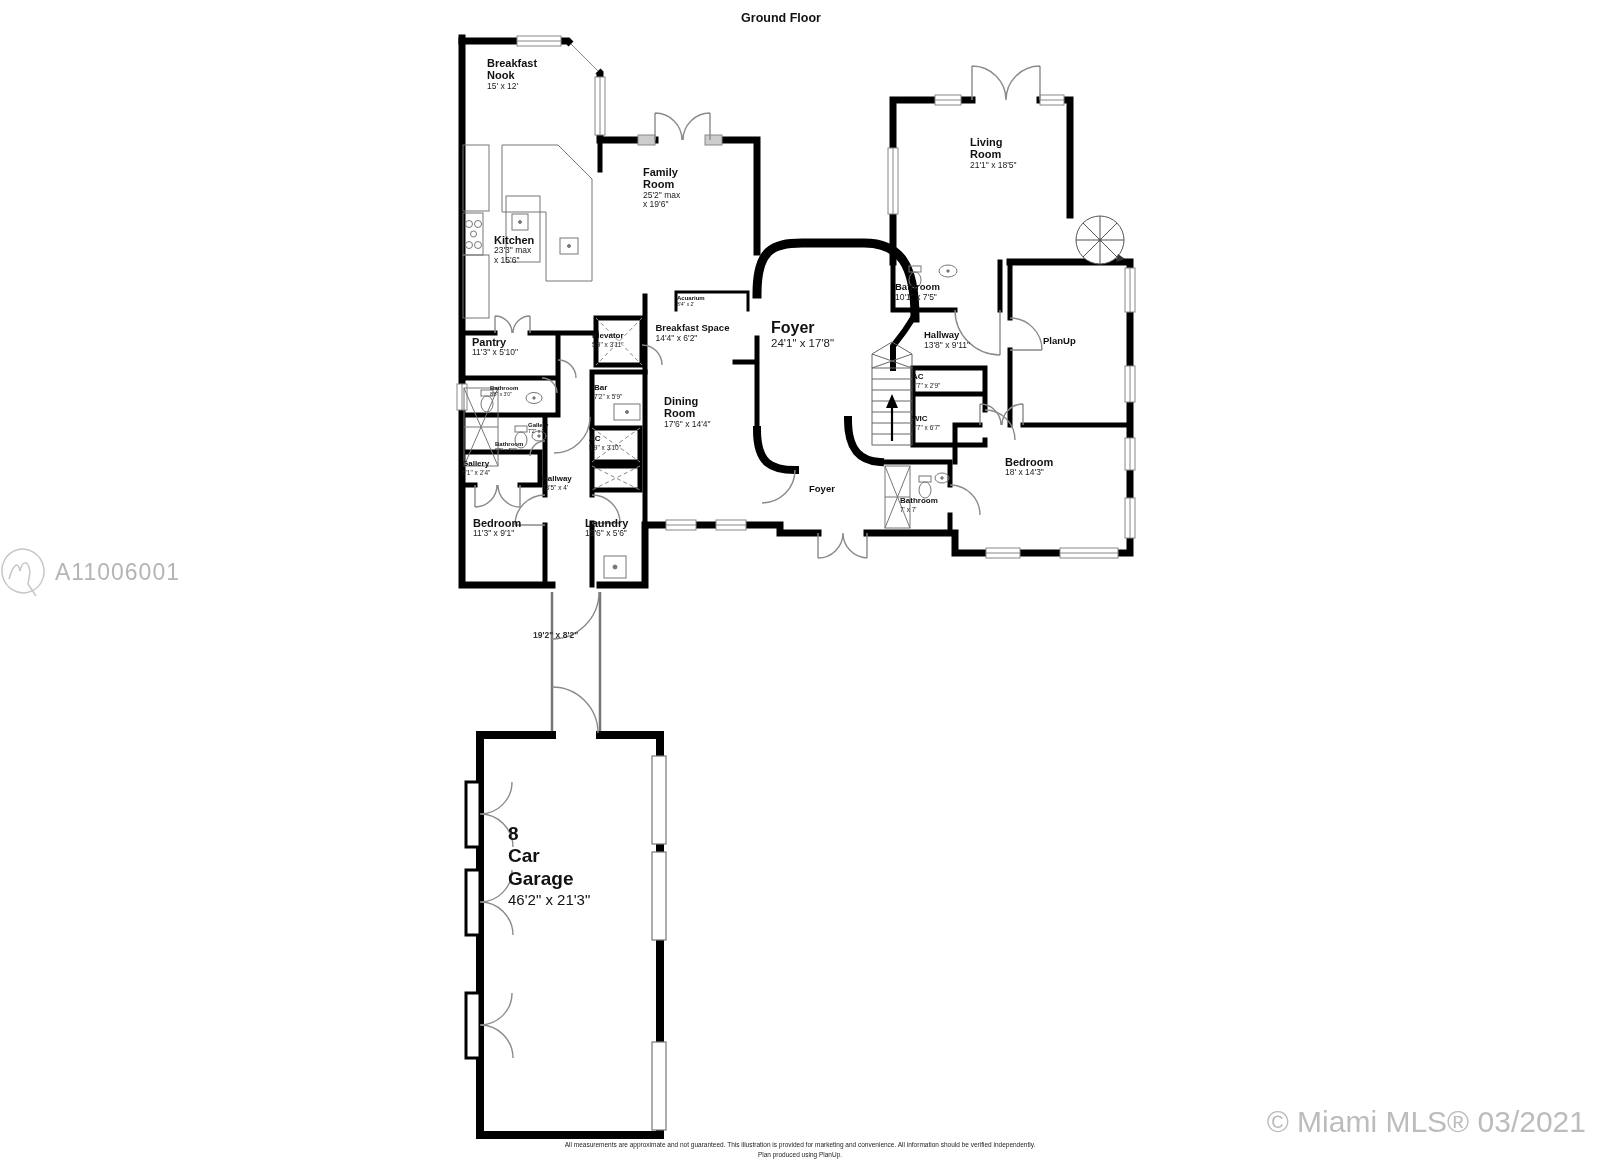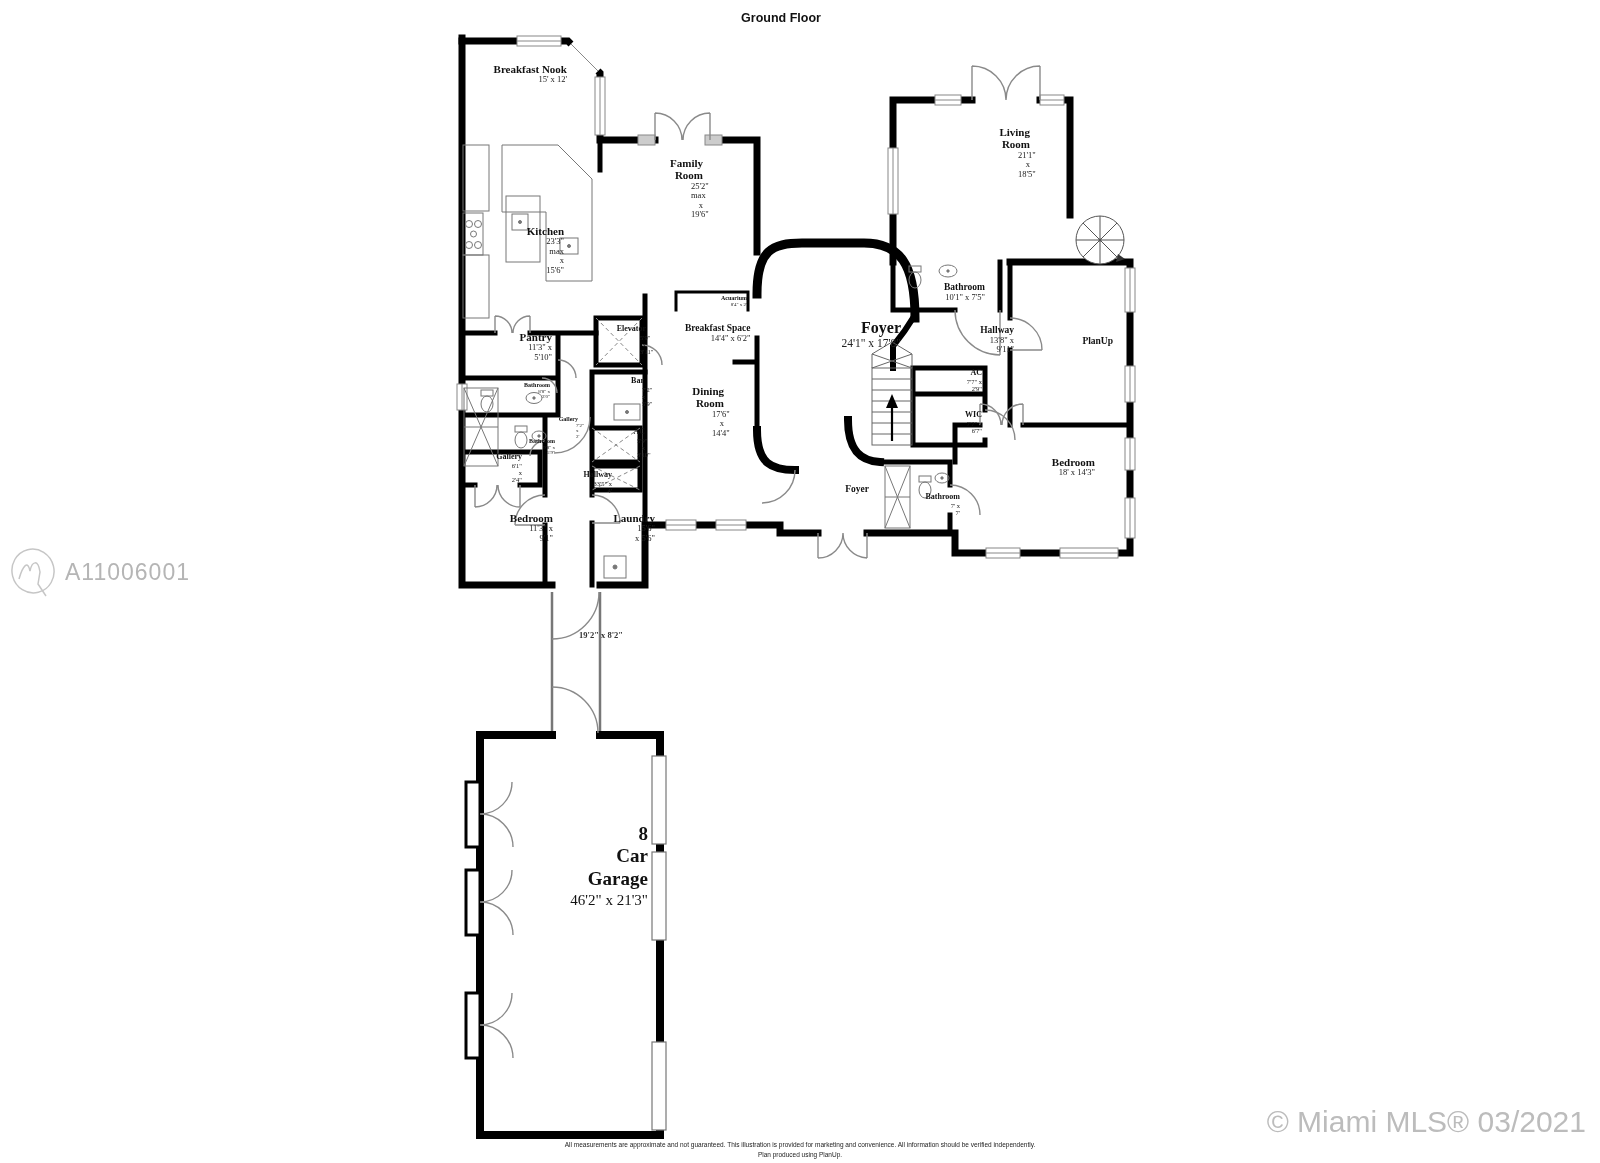--- a/index.html
+++ b/index.html
@@ -1,32 +1,32 @@
 <!DOCTYPE html>
 <html><head>
 <meta charset="utf-8">
 <style>
   html,body{margin:0;padding:0;background:#fff;font-family:"Liberation Sans",sans-serif;}
   #plan{position:relative;width:1600px;height:1163px;background:#fff;overflow:hidden;}
   #plan-svg{position:absolute;left:0;top:0;}
-  .lbl{position:absolute;transform:translate(-50%,-50%);text-align:right;color:#111;line-height:1.12;font-family:Liberation Serif, serif;}
+  .lbl{position:absolute;transform:translate(-50%,-50%);text-align:left;color:#111;line-height:1.12;}
   .rn{display:block;font-weight:700;font-size:11px;color:#111;}
-  .rd{display:block;font-size:8.5px;color:#222;margin-left:48px;}
+  .rd{display:block;font-size:8.5px;color:#222;}
   .big .rn{font-size:16px;}
   .big .rd{font-size:11.5px;}
   .sm .rn{font-size:8px;}
   .sm .rd{font-size:6.5px;}
   .tiny .rn{font-size:6px;}
   .tiny .rd{font-size:5px;}
   .med .rn{font-size:9.5px;}
   .dims-only{font-weight:700;font-size:8.5px;color:#333;}
   .garage-lbl .gl{display:block;font-weight:700;font-size:19px;line-height:1.18;color:#111;}
   .garage-lbl .rd{font-size:15px;color:#111;margin-top:2px;}
   #plan-title{position:absolute;left:781px;top:18px;transform:translate(-50%,-50%);font-weight:700;font-size:12.5px;color:#111;white-space:nowrap;}
-  #listing-watermark{position:absolute;left:10px;top:546px;display:flex;align-items:center;gap:7px;color:#b5b5b5;}
+  #listing-watermark{position:absolute;left:0;top:546px;display:flex;align-items:center;gap:7px;color:#b5b5b5;}
   #listing-watermark .wm-id{font-size:23px;letter-spacing:1px;}
   #copyright-watermark{position:absolute;right:14px;top:1105px;font-size:30px;color:#bcbcbc;white-space:nowrap;text-align:center;}
   #footer-disclaimer{position:absolute;left:800px;top:1140px;transform:translateX(-50%);text-align:center;font-size:6.5px;color:#222;line-height:1.5;white-space:nowrap;}
   #footer-disclaimer span{display:block;}
 </style>
 </head>
 <body>
 
 <div id="plan">
 

